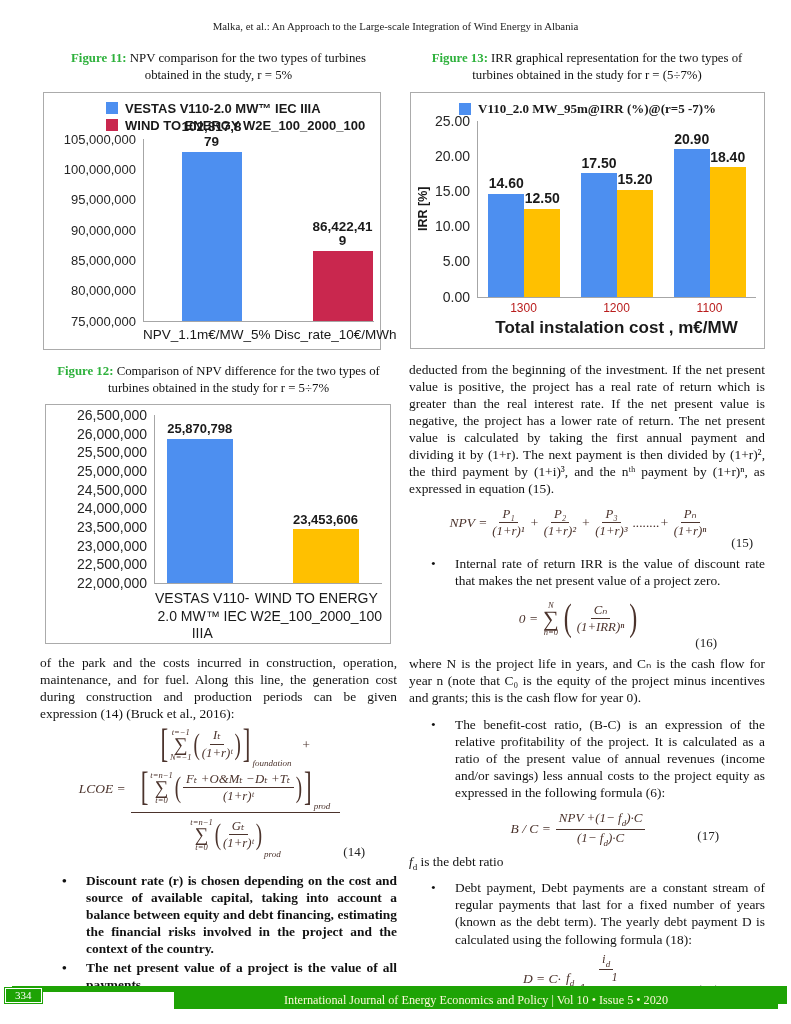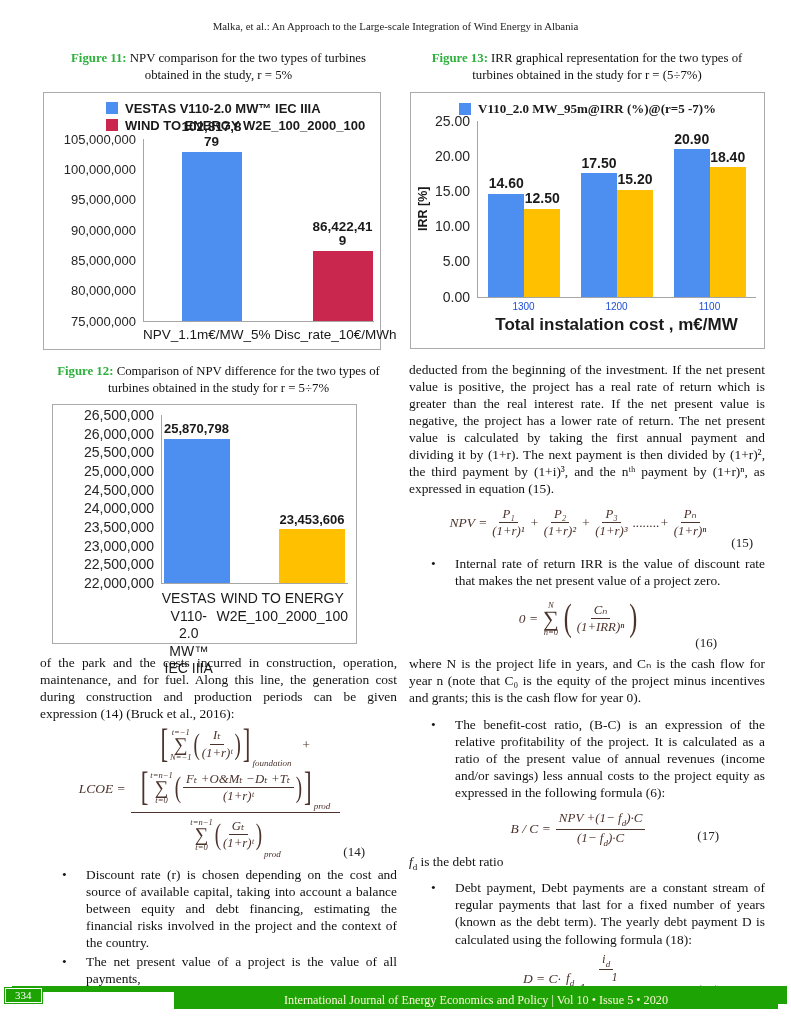--- a/index.html
+++ b/index.html
@@ -11,21 +11,21 @@
   .col.right{width:356px;}
 
   
   .caption{text-align:center;font-size:12.8px;line-height:1.35;margin:2px 10px 7px;}
   .caption .figlabel{color:#2eb13c;font-weight:bold;}
 
   
   .chartbox{border:1.5px solid #ababab;background:#fff;box-sizing:border-box;
             font-family:"Liberation Sans",sans-serif;color:#262626;}
   .f11{width:338px;height:258px;margin-left:3px;padding:8px 6px 6px 4px;}
-  .f12{width:305px;height:240px;margin-left:12px;padding:10px 8px 6px 4px;}
+  .f12{width:346px;height:240px;margin-left:5px;padding:10px 8px 6px 4px;}
   .f13{width:355px;height:257px;margin-left:1px;padding:8px 8px 6px 4px;}
 
   .legend{display:flex;flex-direction:column;gap:2px;margin:0 0 6px 58px;}
   .legend-item{display:flex;align-items:center;gap:7px;font-size:13px;font-weight:700;color:#1a1a1a;}
   .swatch{width:12px;height:12px;flex:0 0 auto;}
   .sw-blue{background:#4d8ff0;}
   .sw-red{background:#c9274e;}
   .f13 .legend{margin:0 0 4px 44px;font-family:Liberation Serif, serif;}
 
   .plotrow{display:flex;}
@@ -64,21 +64,21 @@
   .f12 .xcats span{flex:1;text-align:center;font-size:14px;font-weight:500;line-height:1.25;color:#1a1a1a;}
 
   .f13 .ylab{writing-mode:vertical-rl;transform:rotate(180deg);font-size:12.5px;font-weight:700;
              color:#1a1a1a;display:flex;align-items:center;justify-content:center;width:16px;}
   .f13 .yaxis{width:46px;height:176px;}
   .f13 .plot{height:176px;}
   .f13 .ggroup{flex:1;display:flex;align-items:flex-end;justify-content:center;height:100%;}
   .f13 .bar{width:36px;}
   .f13 .datalabel{font-size:14px;width:48px;margin:0 -6px 2px;}
   .f13 .xticks{margin-left:62px;display:flex;padding-top:3px;}
-  .f13 .xticks span{flex:1;text-align:center;font-size:10px;font-weight:500;color:#1d4ed8;}
+  .f13 .xticks span{flex:1;text-align:center;font-size:12px;font-weight:500;color:#b91c1c;}
   .f13 .xtitle{margin-left:62px;text-align:center;font-size:17px;font-weight:700;color:#1a1a1a;padding-top:3px;}
 
   
   .para{font-size:13.4px;line-height:1.27;text-align:justify;margin:8px 0 4px;}
   ul.blist{margin:6px 0 0;padding-left:22px;list-style:none;}
   ul.blist li{position:relative;padding-left:24px;font-size:13.4px;line-height:1.27;text-align:justify;margin-bottom:2px;}
   ul.blist li::before{content:"\2022";position:absolute;left:0;top:0;}
 
   
   .eq{position:relative;display:flex;align-items:center;justify-content:center;gap:5px;
@@ -263,21 +263,21 @@
               <span class="n">Gₜ</span>
               <span class="d">(1+r)ᵗ</span>
             </span>
             <span class="bigp">)</span>
             <span class="tag">prod</span>
           </span>
         </span>
         <span class="eqnum">(14)</span>
       </div>
 
-      <ul class="blist" style="margin-top:14px;">
+      <ul class="blist" style="margin-top:20px;font-weight:bold;">
         <li>Discount rate (r) is chosen depending on the cost and source of available capital, taking into account a balance between equity and debt financing, estimating the financial risks involved in the project and the context of the country.</li>
         <li>The net present value of a project is the value of all payments,</li>
       </ul>
 
     </div>
 
     <div class="col right">
 
       <div class="caption">
         <span class="figlabel">Figure 13:</span>

